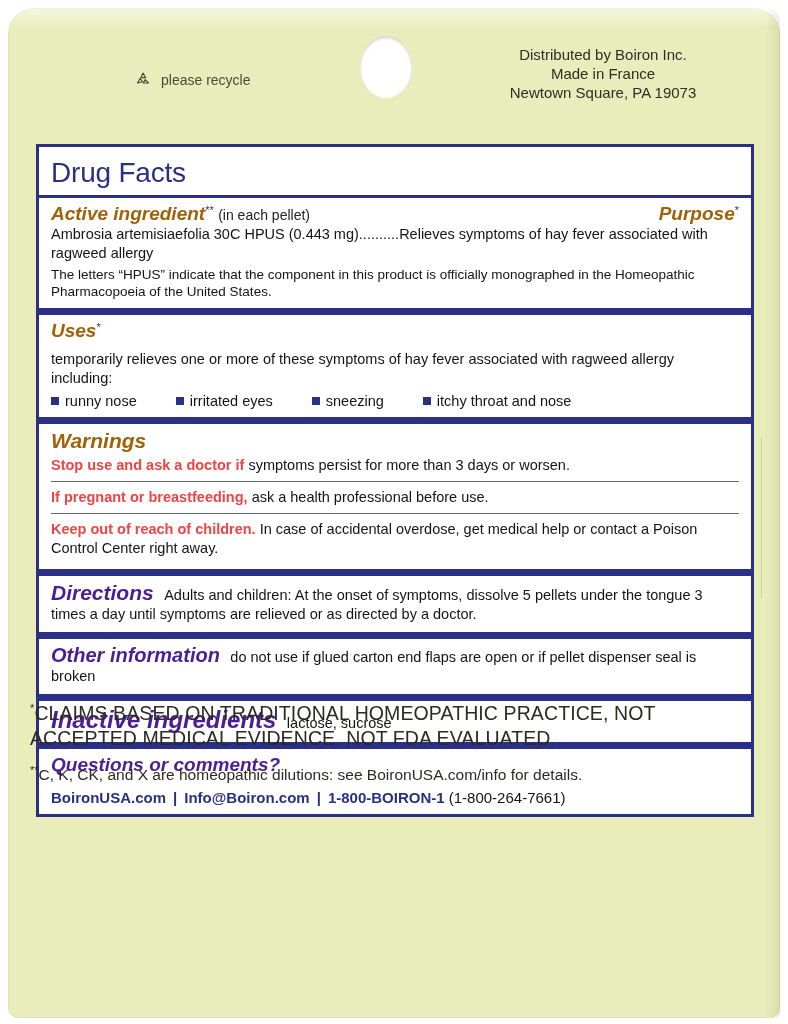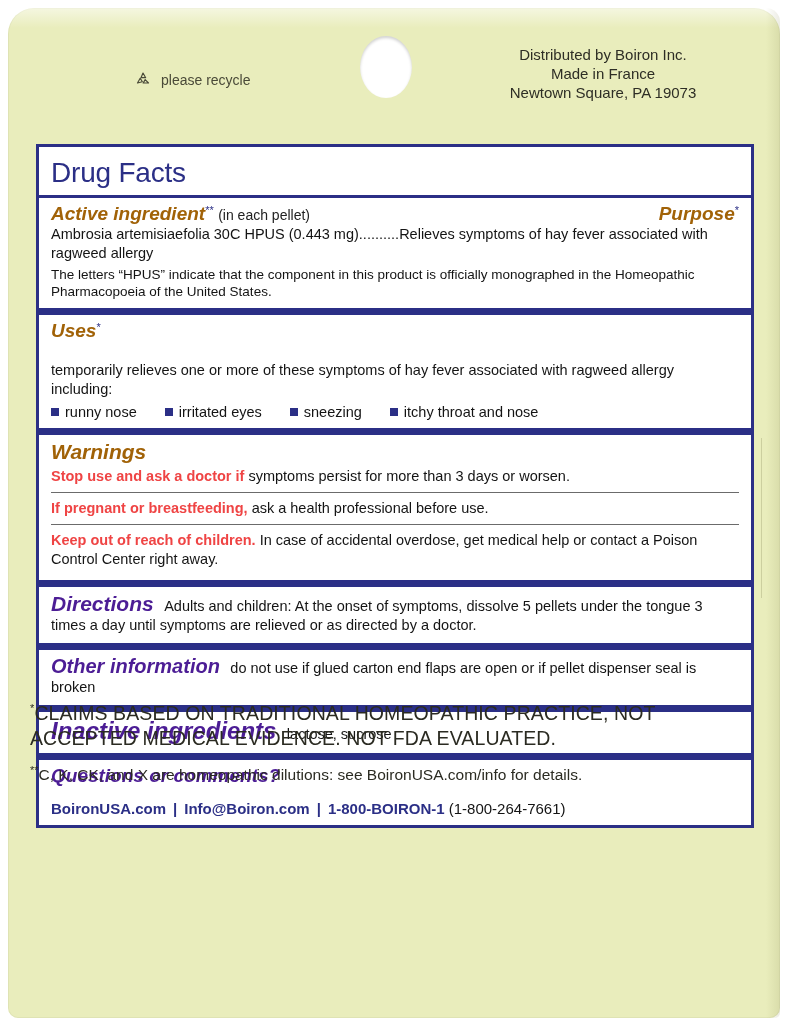--- a/index.html
+++ b/index.html
@@ -145,26 +145,26 @@
     line-height: 17px;
     color: #141414;
     margin-top: 3px;
   }
   .sup { font-size: 11px; vertical-align: super; }
 
   .uses-line {
     display: flex;
     align-items: baseline;
     flex-wrap: wrap;
-    gap: 19px;
+    gap: 8px;
   }
   .symptoms {
     margin-top: 5px;
     display: flex;
-    gap: 28px;
+    gap: 39px;
     font-size: 14.5px;
     flex-wrap: wrap;
   }
   .symptom {
     display: flex;
     align-items: center;
     gap: 6px;
   }
   .bullet-sq {
     width: 8px;

